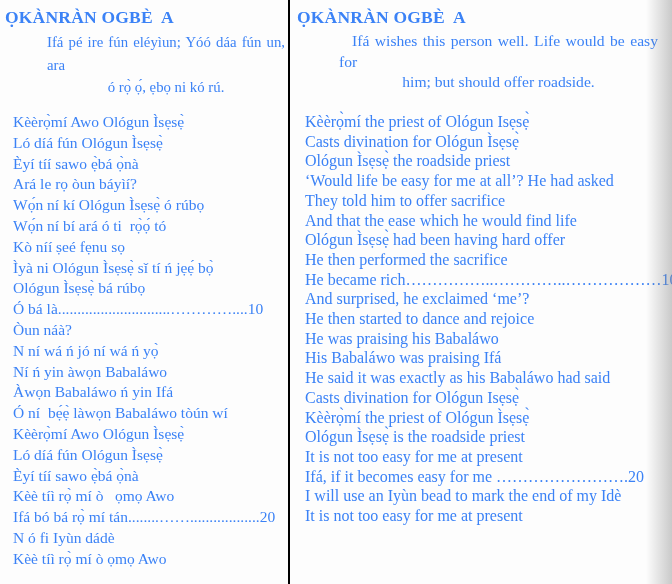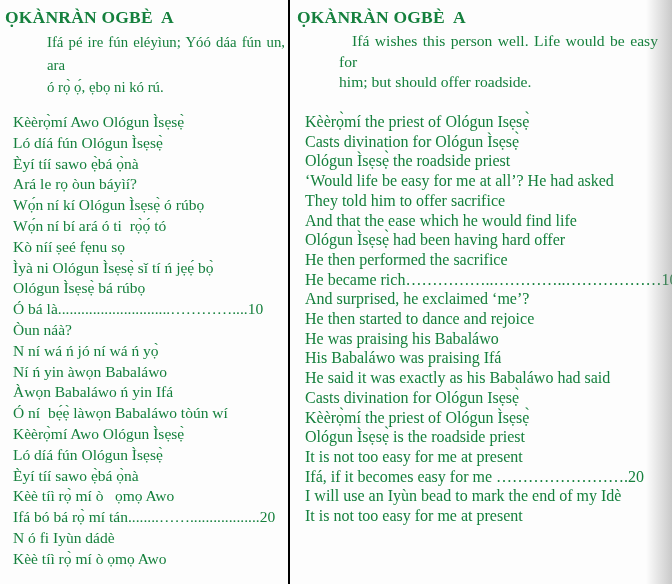--- a/index.html
+++ b/index.html
@@ -3,21 +3,21 @@
 <meta charset="utf-8">
 <style>
   html, body { margin: 0; padding: 0; }
   body { background: #ffffff; }
 
   .page {
     position: relative;
     width: 672px;
     height: 584px;
     background: #fdfdfd;
-    color: #15803d;
+    color: #3b82f6;
     font-family: "Liberation Serif", "DejaVu Serif", serif;
     overflow: hidden;
   }
 
   .divider {
     position: absolute;
     left: 288px;
     top: 0;
     width: 2px;
     height: 584px;
@@ -34,21 +34,21 @@
     font-weight: 700;
     white-space: pre;
     letter-spacing: 0.2px;
   }
 
   .intro { margin-top: 3px; }
   .left  .intro { font-size: 14.8px; line-height: 22.5px; }
   .right .intro { font-size: 15.6px; line-height: 20.5px; }
 
   .intro-line { text-align: justify; text-align-last: justify; margin-left: 42px; }
-  .intro-line:last-child { text-align: left; text-align-last: auto; }
+  .intro-line:last-child { text-align: center; text-align-last: auto; }
   .right .intro-line:first-child { text-indent: 13px; }
 
   .verses {
     position: absolute;
     left: 8px;
     top: 105px;
     width: 100%;
   }
   .verse-line { white-space: pre; }
   .left  .verses .verse-line { font-size: 15.5px; line-height: 20.8px; }

